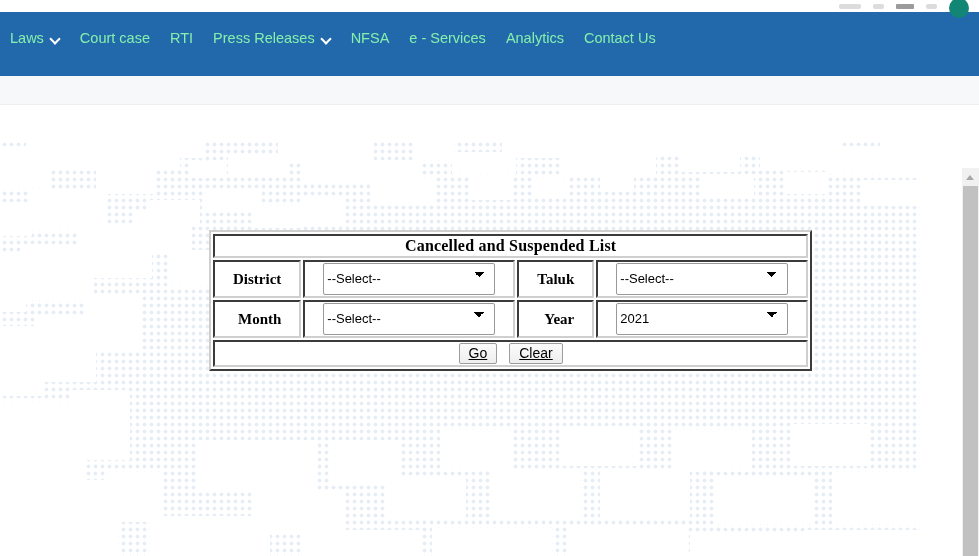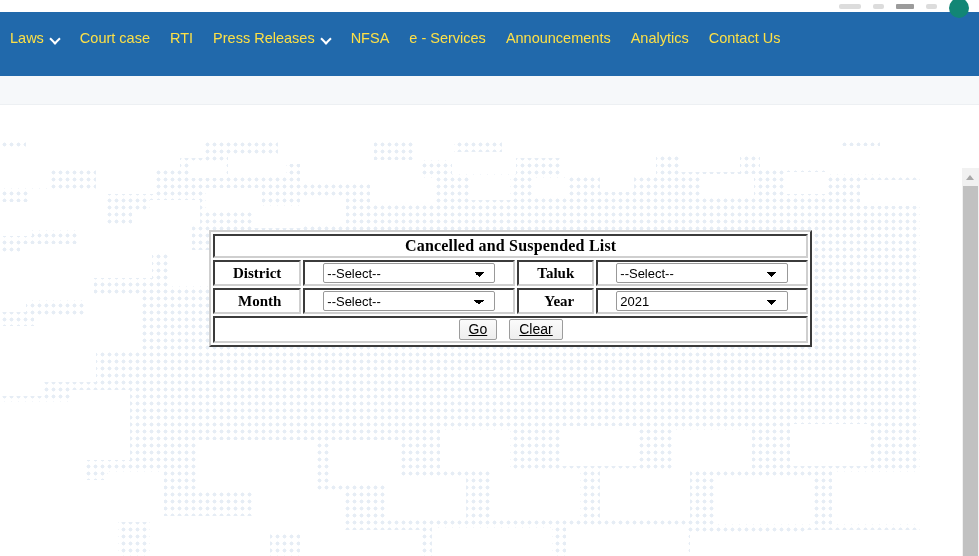--- a/index.html
+++ b/index.html
@@ -77,21 +77,21 @@
   .nav-list {
     position: absolute;
     left: 0;
     top: 15px;
     display: flex;
     align-items: center;
   }
   .nav-item {
     display: flex;
     align-items: center;
-    color: #fde047;
+    color: #86efac;
     font-size: 14.5px;
     line-height: 1;
     padding: 4px 10px;
     white-space: nowrap;
     cursor: pointer;
   }
   .nav-label { display: inline-block; }
   .caret {
     display: inline-block;
     margin-left: 7px;
@@ -202,21 +202,21 @@
   }
 
   select.ui-select {
     font-family: "Liberation Sans", sans-serif;
     font-size: 13px;
     color: #000000;
     background: #ffffff;
     border: 1px solid #999999;
     border-radius: 2px;
     padding: 1px 2px 1px 3px;
-    height: 20px;
+    height: 32px;
     line-height: 18px;
     width: 172px;
     box-sizing: border-box;
     appearance: none;
     -webkit-appearance: none;
     background-image:
       linear-gradient(45deg, transparent 50%, #000 50%),
       linear-gradient(135deg, #000 50%, transparent 50%);
     background-position:
       calc(100% - 15px) 8px,
@@ -315,23 +315,20 @@
       </div>
 
       <div class="nav-item">
         <span class="nav-label">NFSA</span>
       </div>
 
       <div class="nav-item">
         <span class="nav-label">e - Services</span>
       </div>
 
-      <div class="nav-item">
-        <span class="nav-label">Announcements</span>
-      </div>
 
       <div class="nav-item">
         <span class="nav-label">Analytics</span>
       </div>
 
       <div class="nav-item">
         <span class="nav-label">Contact Us</span>
       </div>
 
     </div>

